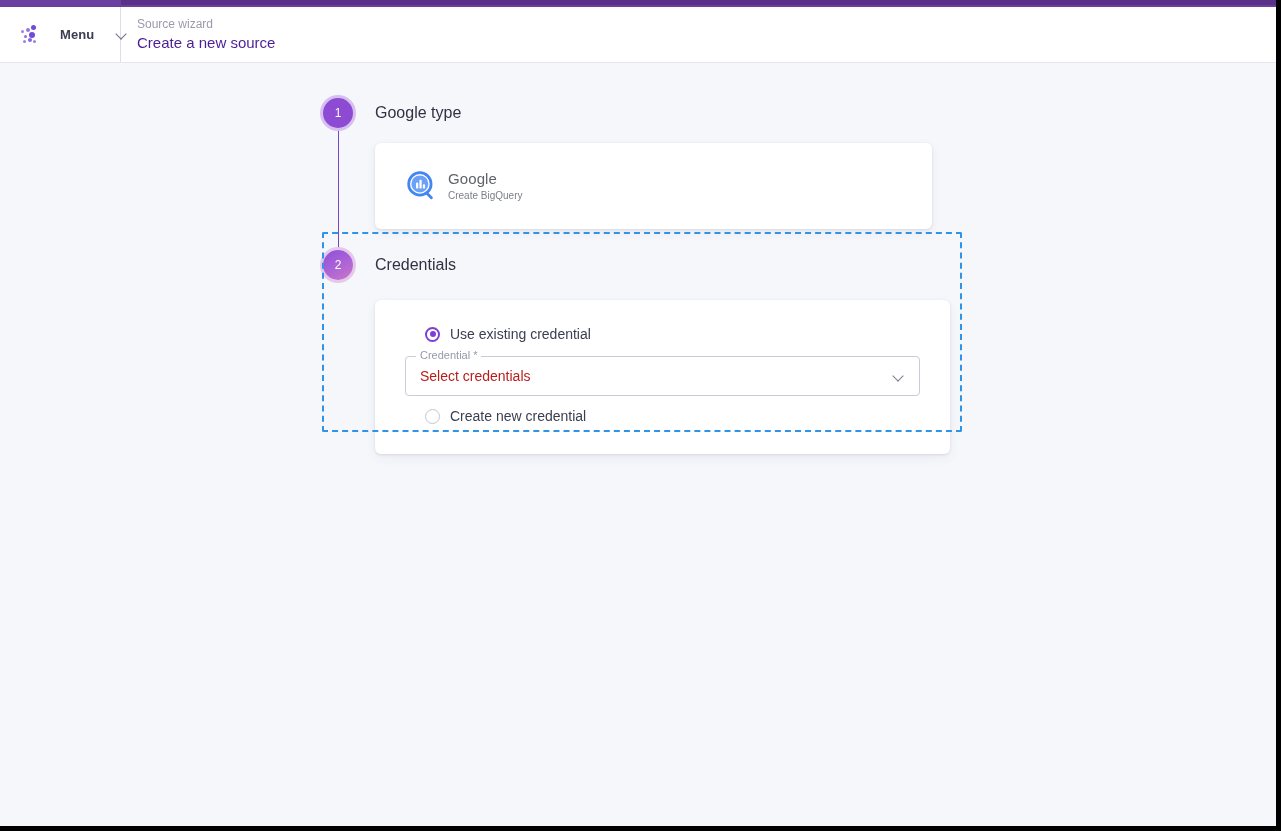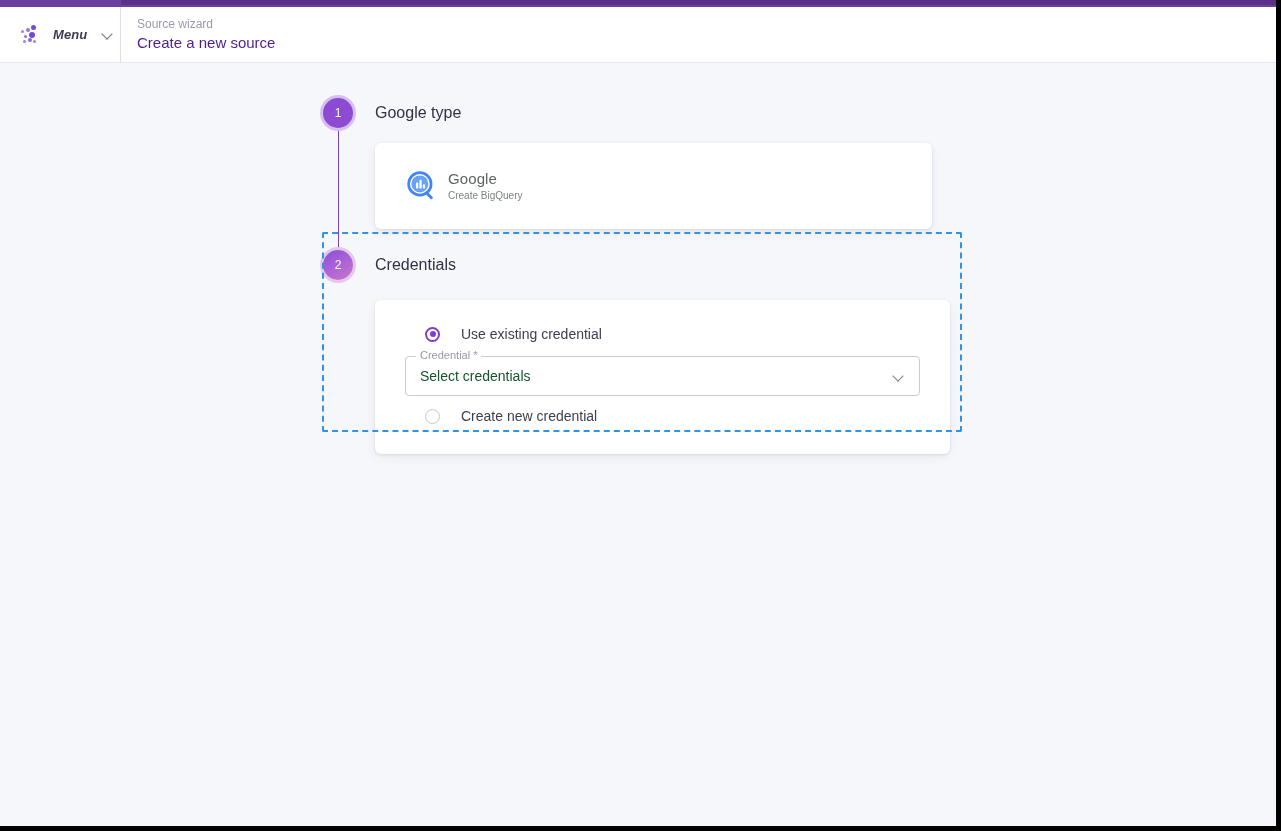--- a/index.html
+++ b/index.html
@@ -38,25 +38,24 @@
     width: 1281px; height: 56px;
     background: #ffffff;
     border-bottom: 1px solid #e6e6ee;
     display: flex;
     align-items: stretch;
   }
   .brand {
     width: 121px;
     display: flex;
     align-items: center;
-    gap: 13px;
+    gap: 20px;
     padding-left: 18px;
     border-right: 1px solid #dedee8;
     cursor: pointer;
-    font-style: italic;
   }
   .logo-dots {
     width: 22px; height: 22px;
     position: relative;
     flex: 0 0 auto;
   }
   .logo-dots i {
     position: absolute;
     border-radius: 50%;
     background: #6f4bd8;
@@ -194,21 +193,21 @@
   }
 
   
   .card-cred {
     padding: 26px 30px 30px 30px;
   }
 
   .radio-row {
     display: flex;
     align-items: center;
-    gap: 21px;
+    gap: 10px;
     cursor: pointer;
     padding-left: 20px;
   }
   .radio {
     width: 15px; height: 15px;
     border-radius: 50%;
     flex: 0 0 auto;
     position: relative;
   }
   .radio-on {
@@ -257,21 +256,21 @@
     line-height: 12px;
     z-index: 2;
   }
   .field-value {
     position: absolute;
     left: 15px;
     top: 0;
     height: 40px;
     line-height: 40px;
     font-size: 14px;
-    color: #14532d;
+    color: #b91c1c;
   }
   .field-chevron {
     position: absolute;
     right: 16px;
     top: 16px;
     width: 10px; height: 10px;
   }
   .field-chevron::after {
     content: "";
     position: absolute;

